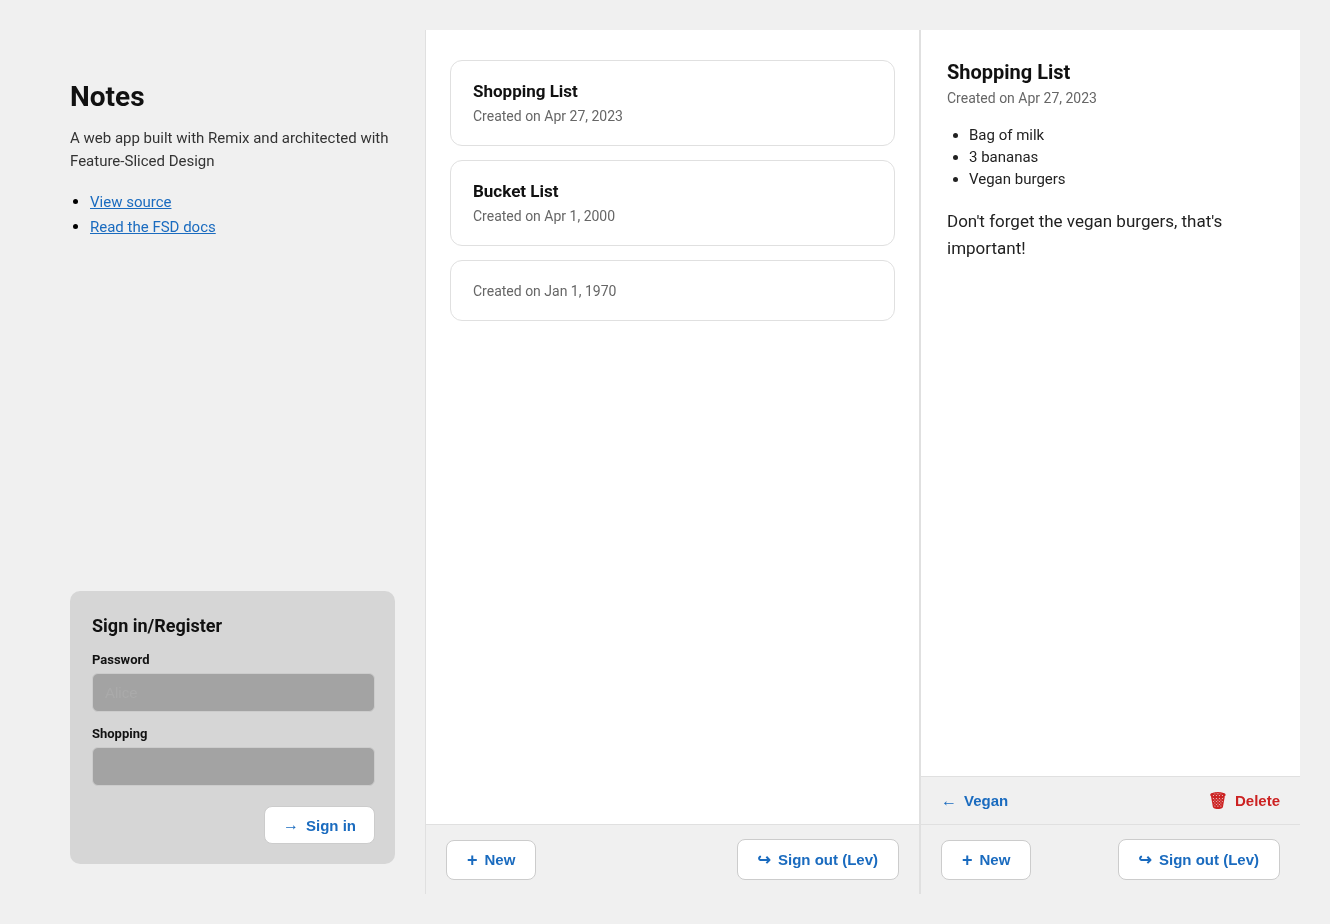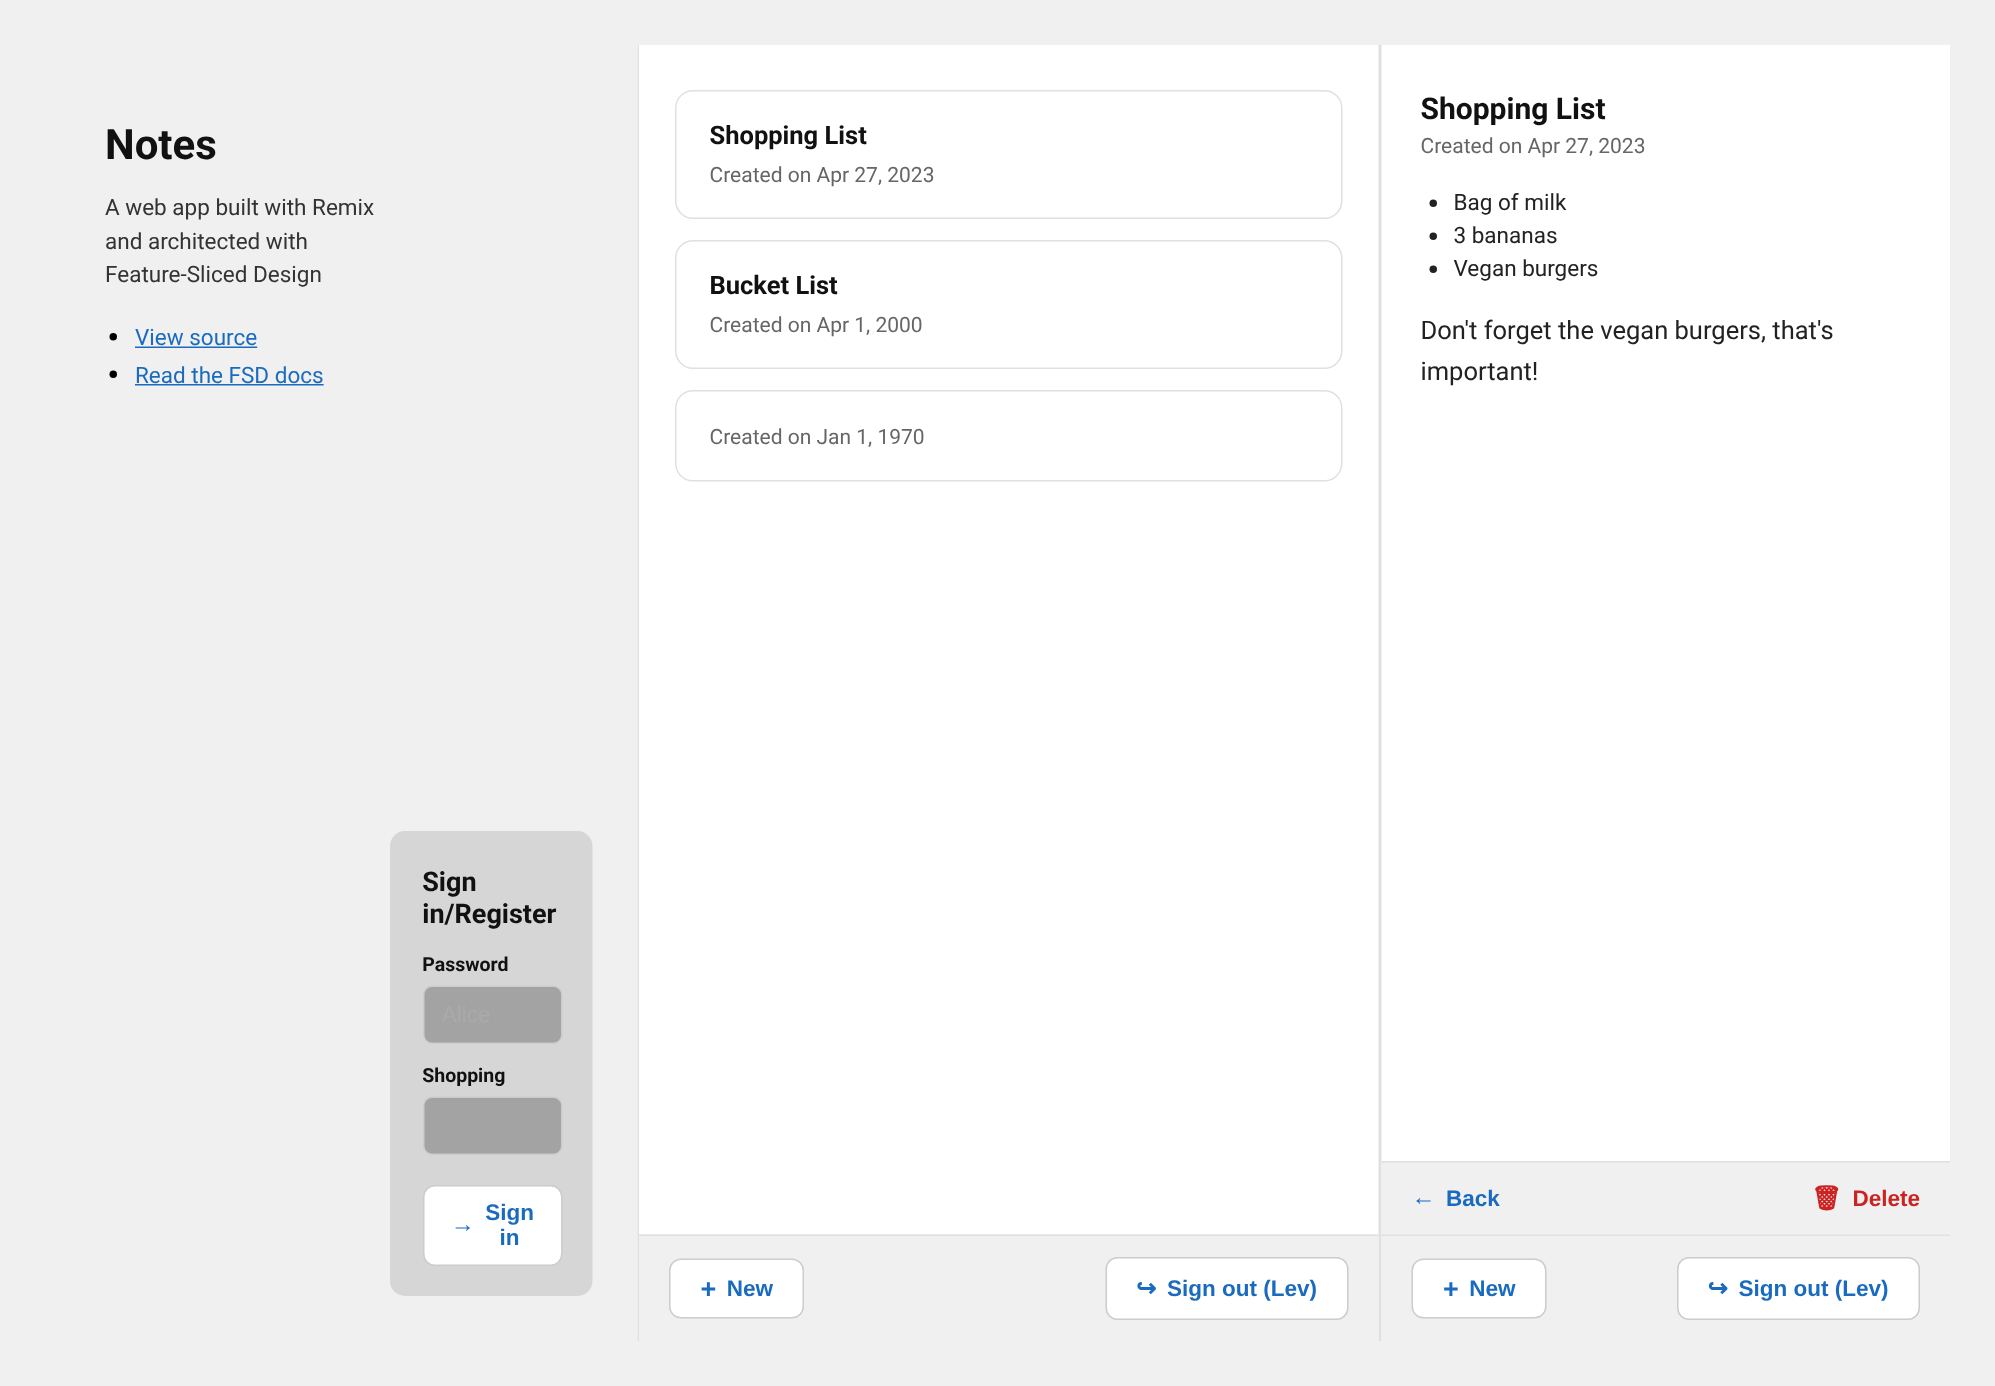--- a/index.html
+++ b/index.html
@@ -16,21 +16,21 @@
       display: flex;
       gap: 0;
       width: 1270px;
       min-height: 864px;
       background: #f0f0f0;
     }
     
     .panel {
       position: relative;
       display: flex;
-      flex-direction: row;
+      flex-direction: column;
     }
     
     .panel-left {
       width: 395px;
       flex-shrink: 0;
       background: #f0f0f0;
       padding: 50px 30px 30px 40px;
       justify-content: space-between;
     }
     .panel-left .top-section {}
@@ -335,21 +335,21 @@
         <li>Bag of milk</li>
         <li>3 bananas</li>
         <li>Vegan burgers</li>
       </ul>
       <p class="note-body">Don't forget the vegan burgers, that's important!</p>
     </div>
     <div class="right-bottom-bar">
       <div style="display:flex; gap: 10px; align-items:center;">
         <button class="btn-back">
           <span class="icon-back">←</span>
-          <span>Back</span>
+          <span>Vegan</span>
         </button>
       </div>
       <div style="display:flex; gap: 10px; align-items:center;">
         <button class="btn-delete">
           <span class="icon-trash">🗑</span>
           <span>Delete</span>
         </button>
       </div>
     </div>
 

